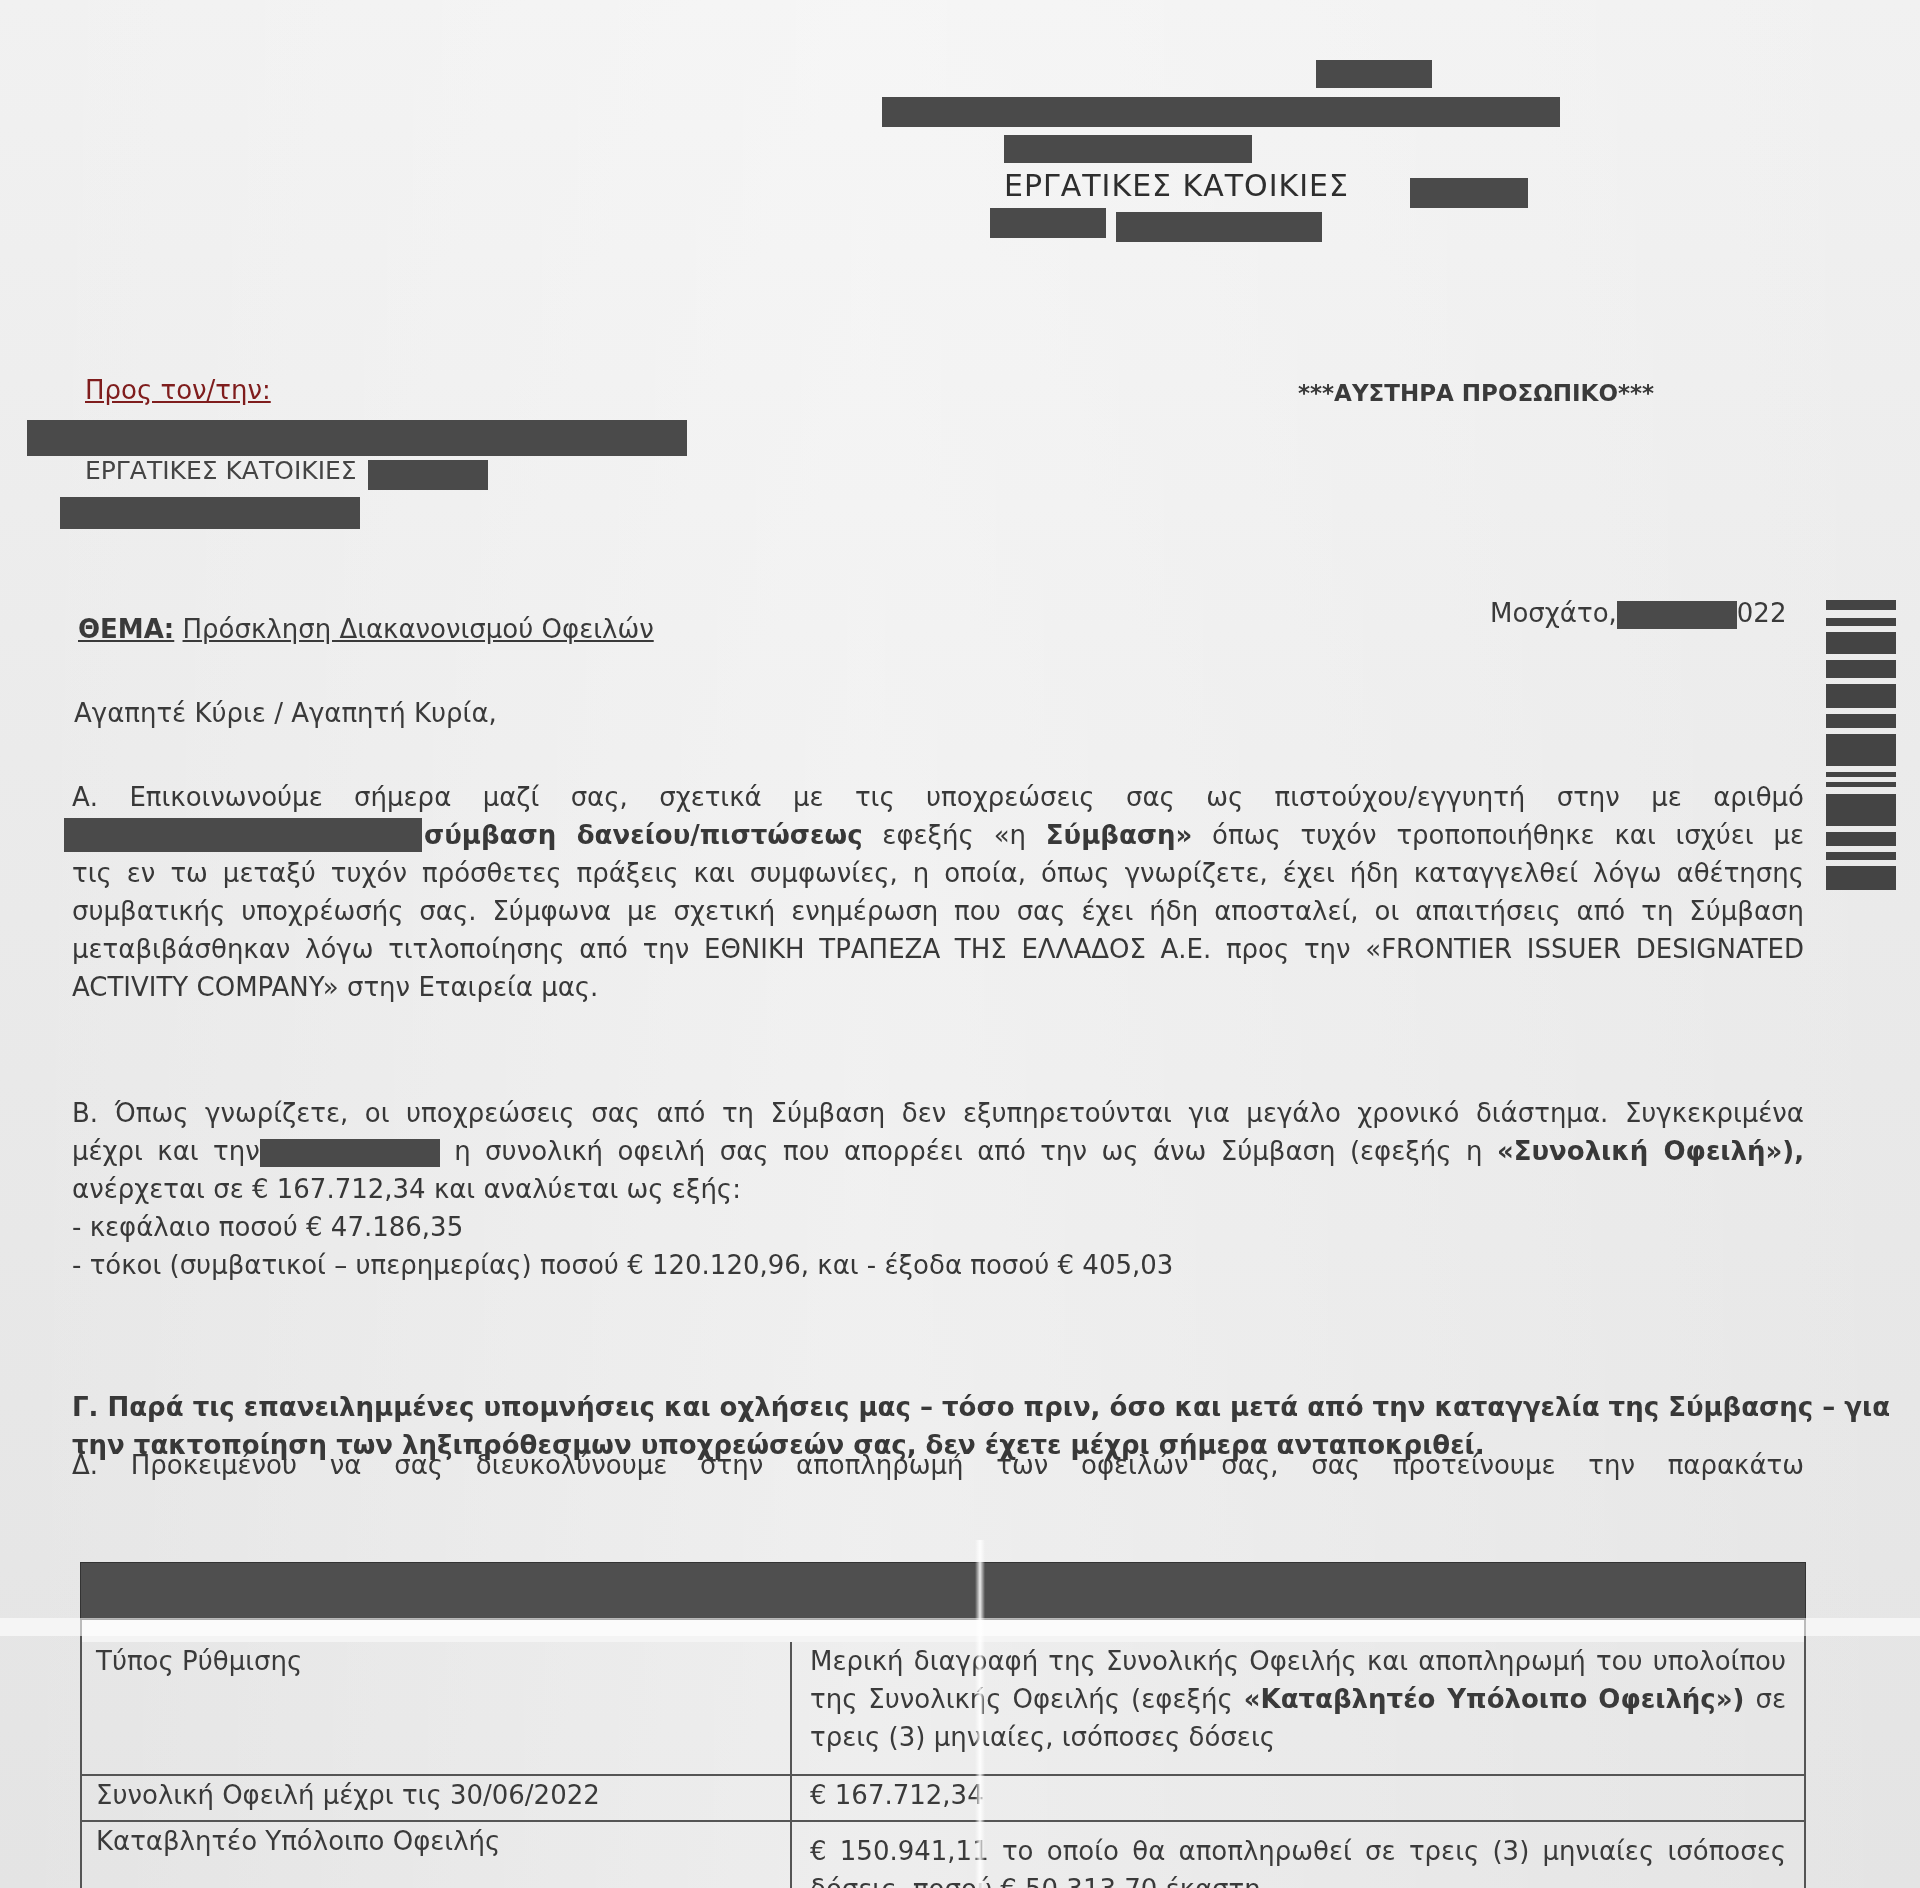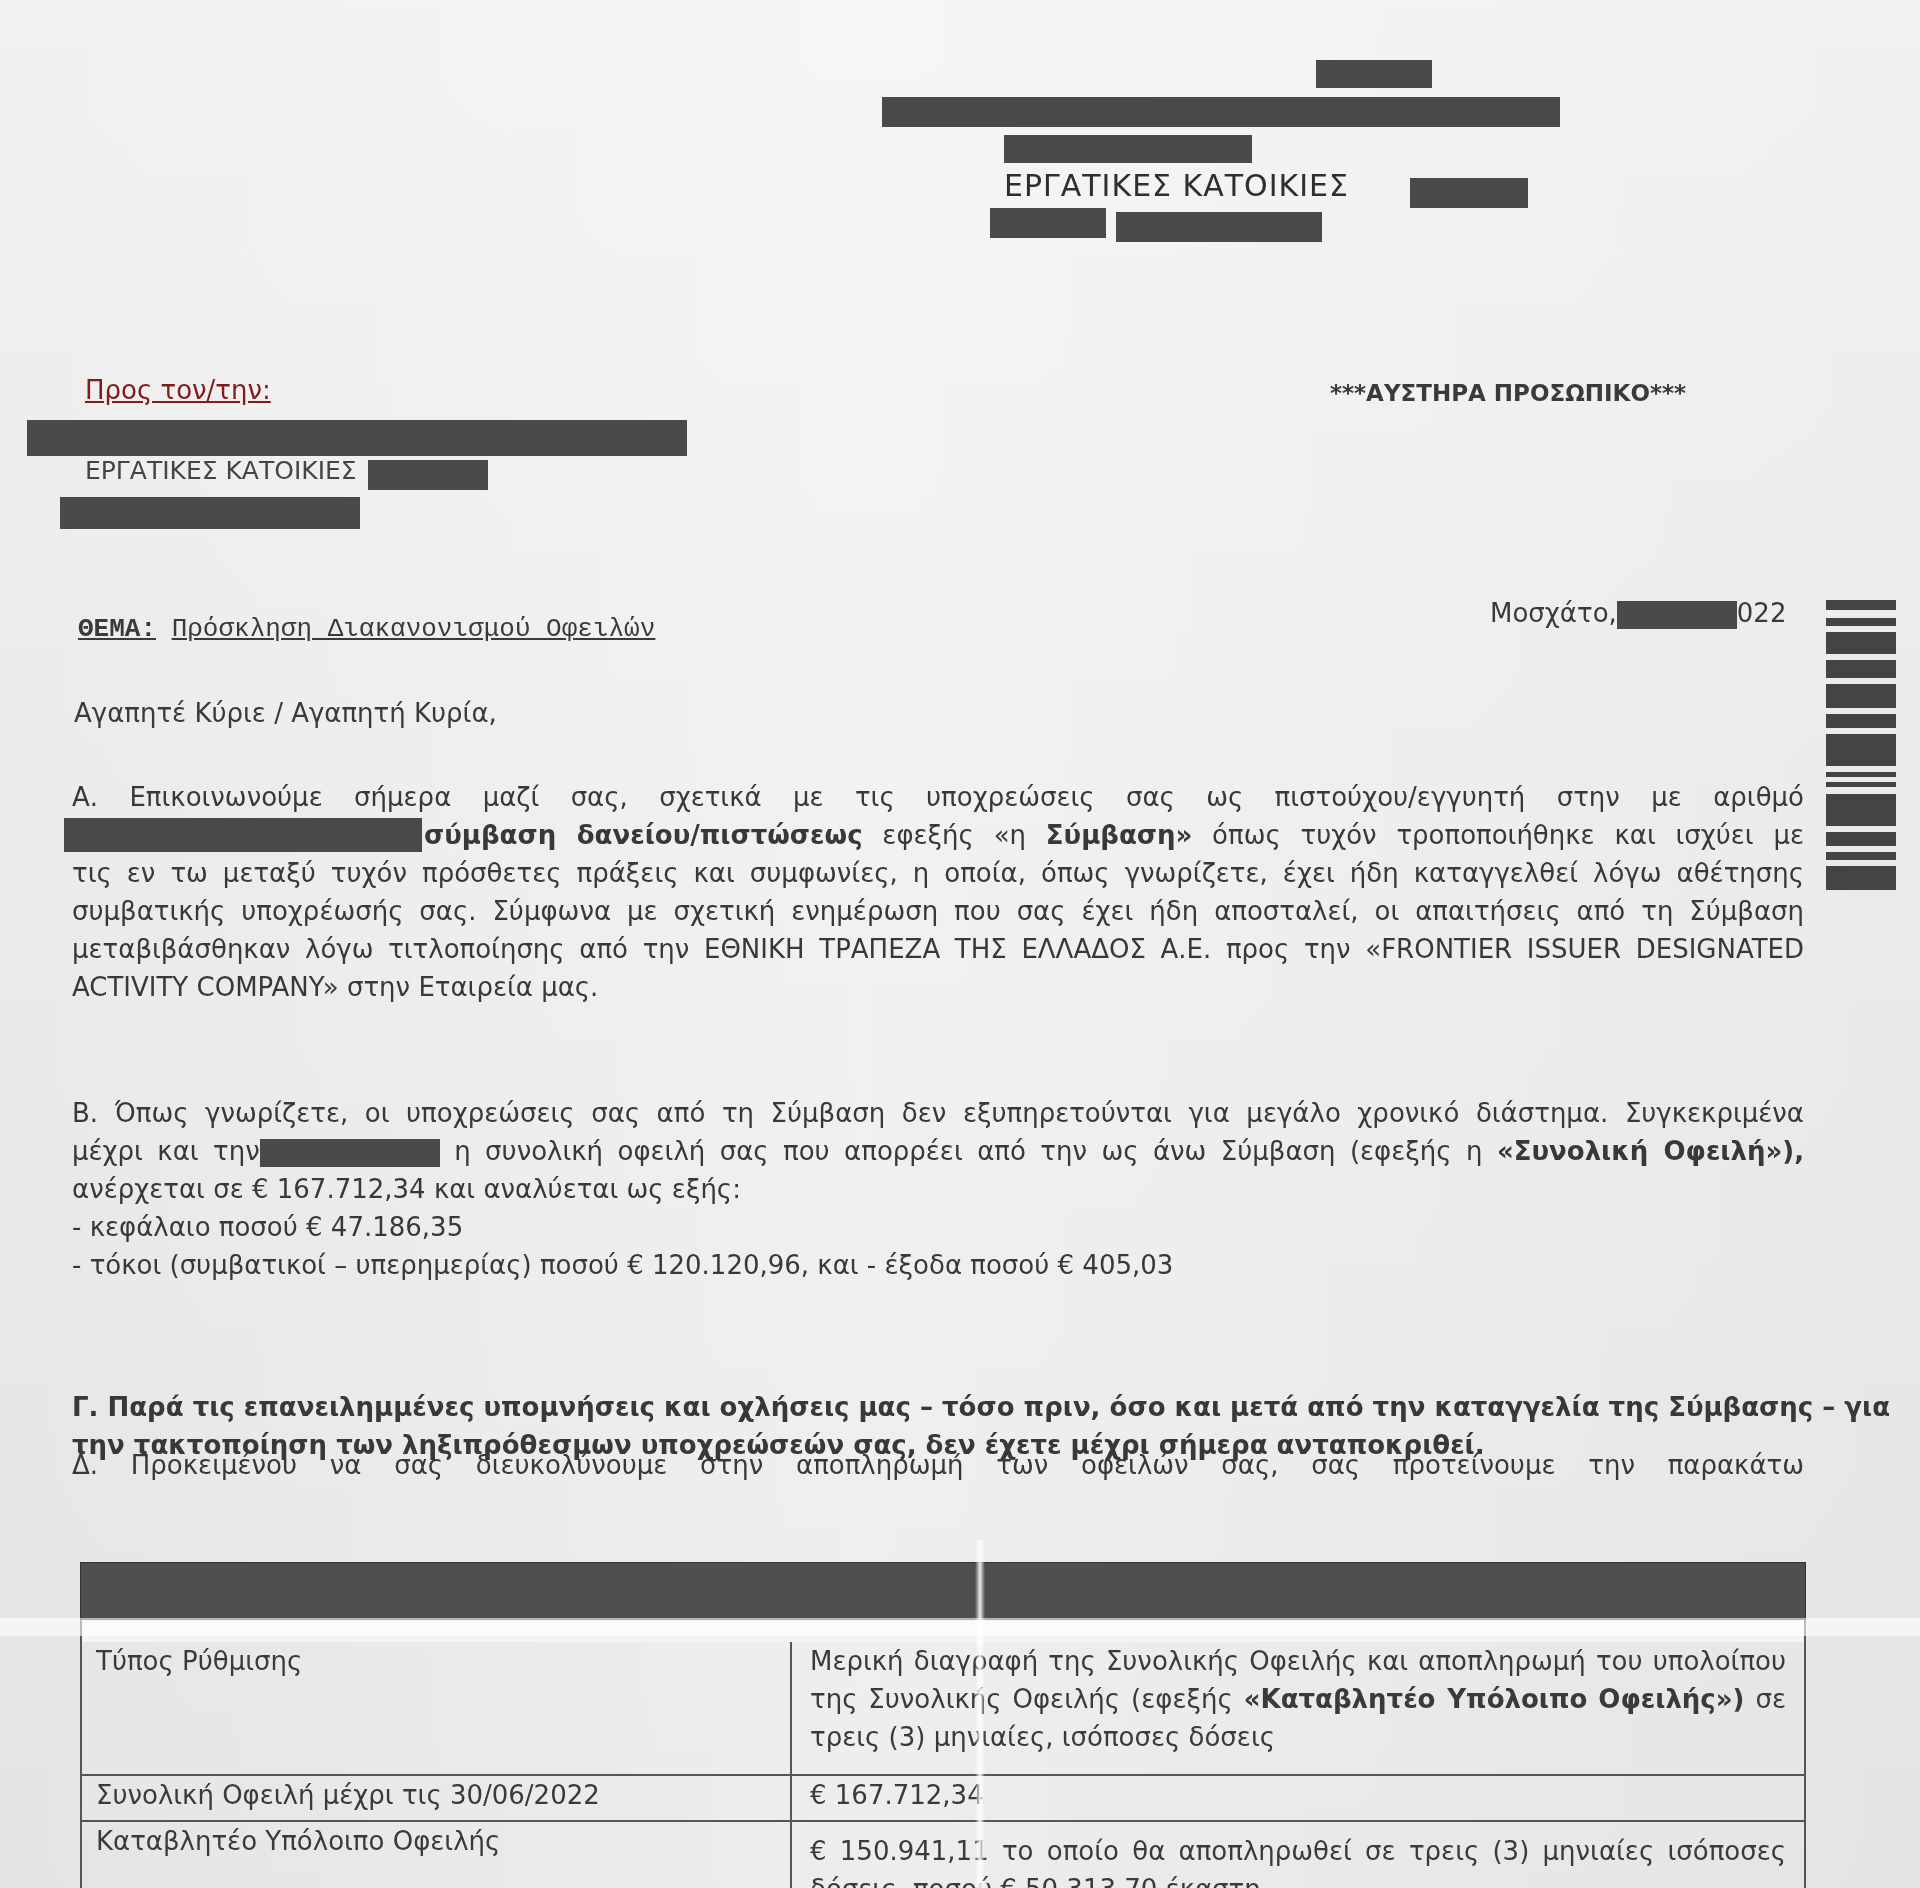--- a/index.html
+++ b/index.html
@@ -48,21 +48,21 @@
 <div class="scan-bg"></div>
 
 <div class="redact" style="left:1316px;top:60px;width:116px;height:28px;"></div>
 <div class="redact" style="left:882px;top:97px;width:678px;height:30px;"></div>
 <div class="redact" style="left:1004px;top:135px;width:248px;height:28px;"></div>
 <div class="abs caps" style="left:1004px;top:168px;font-size:30px;">ΕΡΓΑΤΙΚΕΣ ΚΑΤΟΙΚΙΕΣ</div>
 <div class="redact" style="left:1410px;top:178px;width:118px;height:30px;"></div>
 <div class="redact" style="left:990px;top:208px;width:116px;height:30px;"></div>
 <div class="redact" style="left:1116px;top:212px;width:206px;height:30px;"></div>
 
-<div class="abs b" style="left:1330px;top:380px;font-size:23px;color:#3a3a3a;">***ΑΥΣΤΗΡΑ ΠΡΟΣΩΠΙΚΟ***</div>
+<div class="abs b" style="left:1298px;top:380px;font-size:23px;color:#3a3a3a;">***ΑΥΣΤΗΡΑ ΠΡΟΣΩΠΙΚΟ***</div>
 
 <div class="abs und" style="left:85px;top:375px;font-size:26px;color:#7f1d1d;">Προς τον/την:</div>
 <div class="redact" style="left:27px;top:420px;width:660px;height:36px;"></div>
 <div class="abs" style="left:85px;top:456px;font-size:25px;color:#444;">ΕΡΓΑΤΙΚΕΣ ΚΑΤΟΙΚΙΕΣ</div>
 <div class="redact" style="left:368px;top:460px;width:120px;height:30px;"></div>
 <div class="redact" style="left:60px;top:497px;width:300px;height:32px;"></div>
 
 <div class="abs" style="left:1490px;top:598px;font-size:26px;">
   <span>Μοσχάτο,</span><span class="redact" style="position:relative;display:inline-block;width:120px;height:28px;vertical-align:middle;"></span><span>022</span>
 </div>
@@ -76,21 +76,21 @@
   <div style="top:114px;height:14px"></div>
   <div style="top:134px;height:32px"></div>
   <div style="top:172px;height:5px"></div>
   <div style="top:182px;height:5px"></div>
   <div style="top:194px;height:32px"></div>
   <div style="top:232px;height:14px"></div>
   <div style="top:252px;height:8px"></div>
   <div style="top:266px;height:24px"></div>
 </div>
 
-<div class="abs" style="left:78px;top:614px;font-size:26px;font-family:Liberation Mono, monospace;">
+<div class="abs" style="left:78px;top:614px;font-size:26px;">
   <span class="b und">ΘΕΜΑ:</span>
   <span class="und">Πρόσκληση Διακανονισμού Οφειλών</span>
 </div>
 
 <div class="abs" style="left:74px;top:698px;font-size:26px;">Αγαπητέ Κύριε / Αγαπητή Κυρία,</div>
 
 <div class="para" style="top:778px;">
   <span class="line">Α. Επικοινωνούμε σήμερα μαζί σας, σχετικά με τις υποχρεώσεις σας ως πιστούχου/εγγυητή στην με αριθμό</span>
   <span class="line" style="padding-left:352px;">
     <span class="b">σύμβαση δανείου/πιστώσεως</span>

